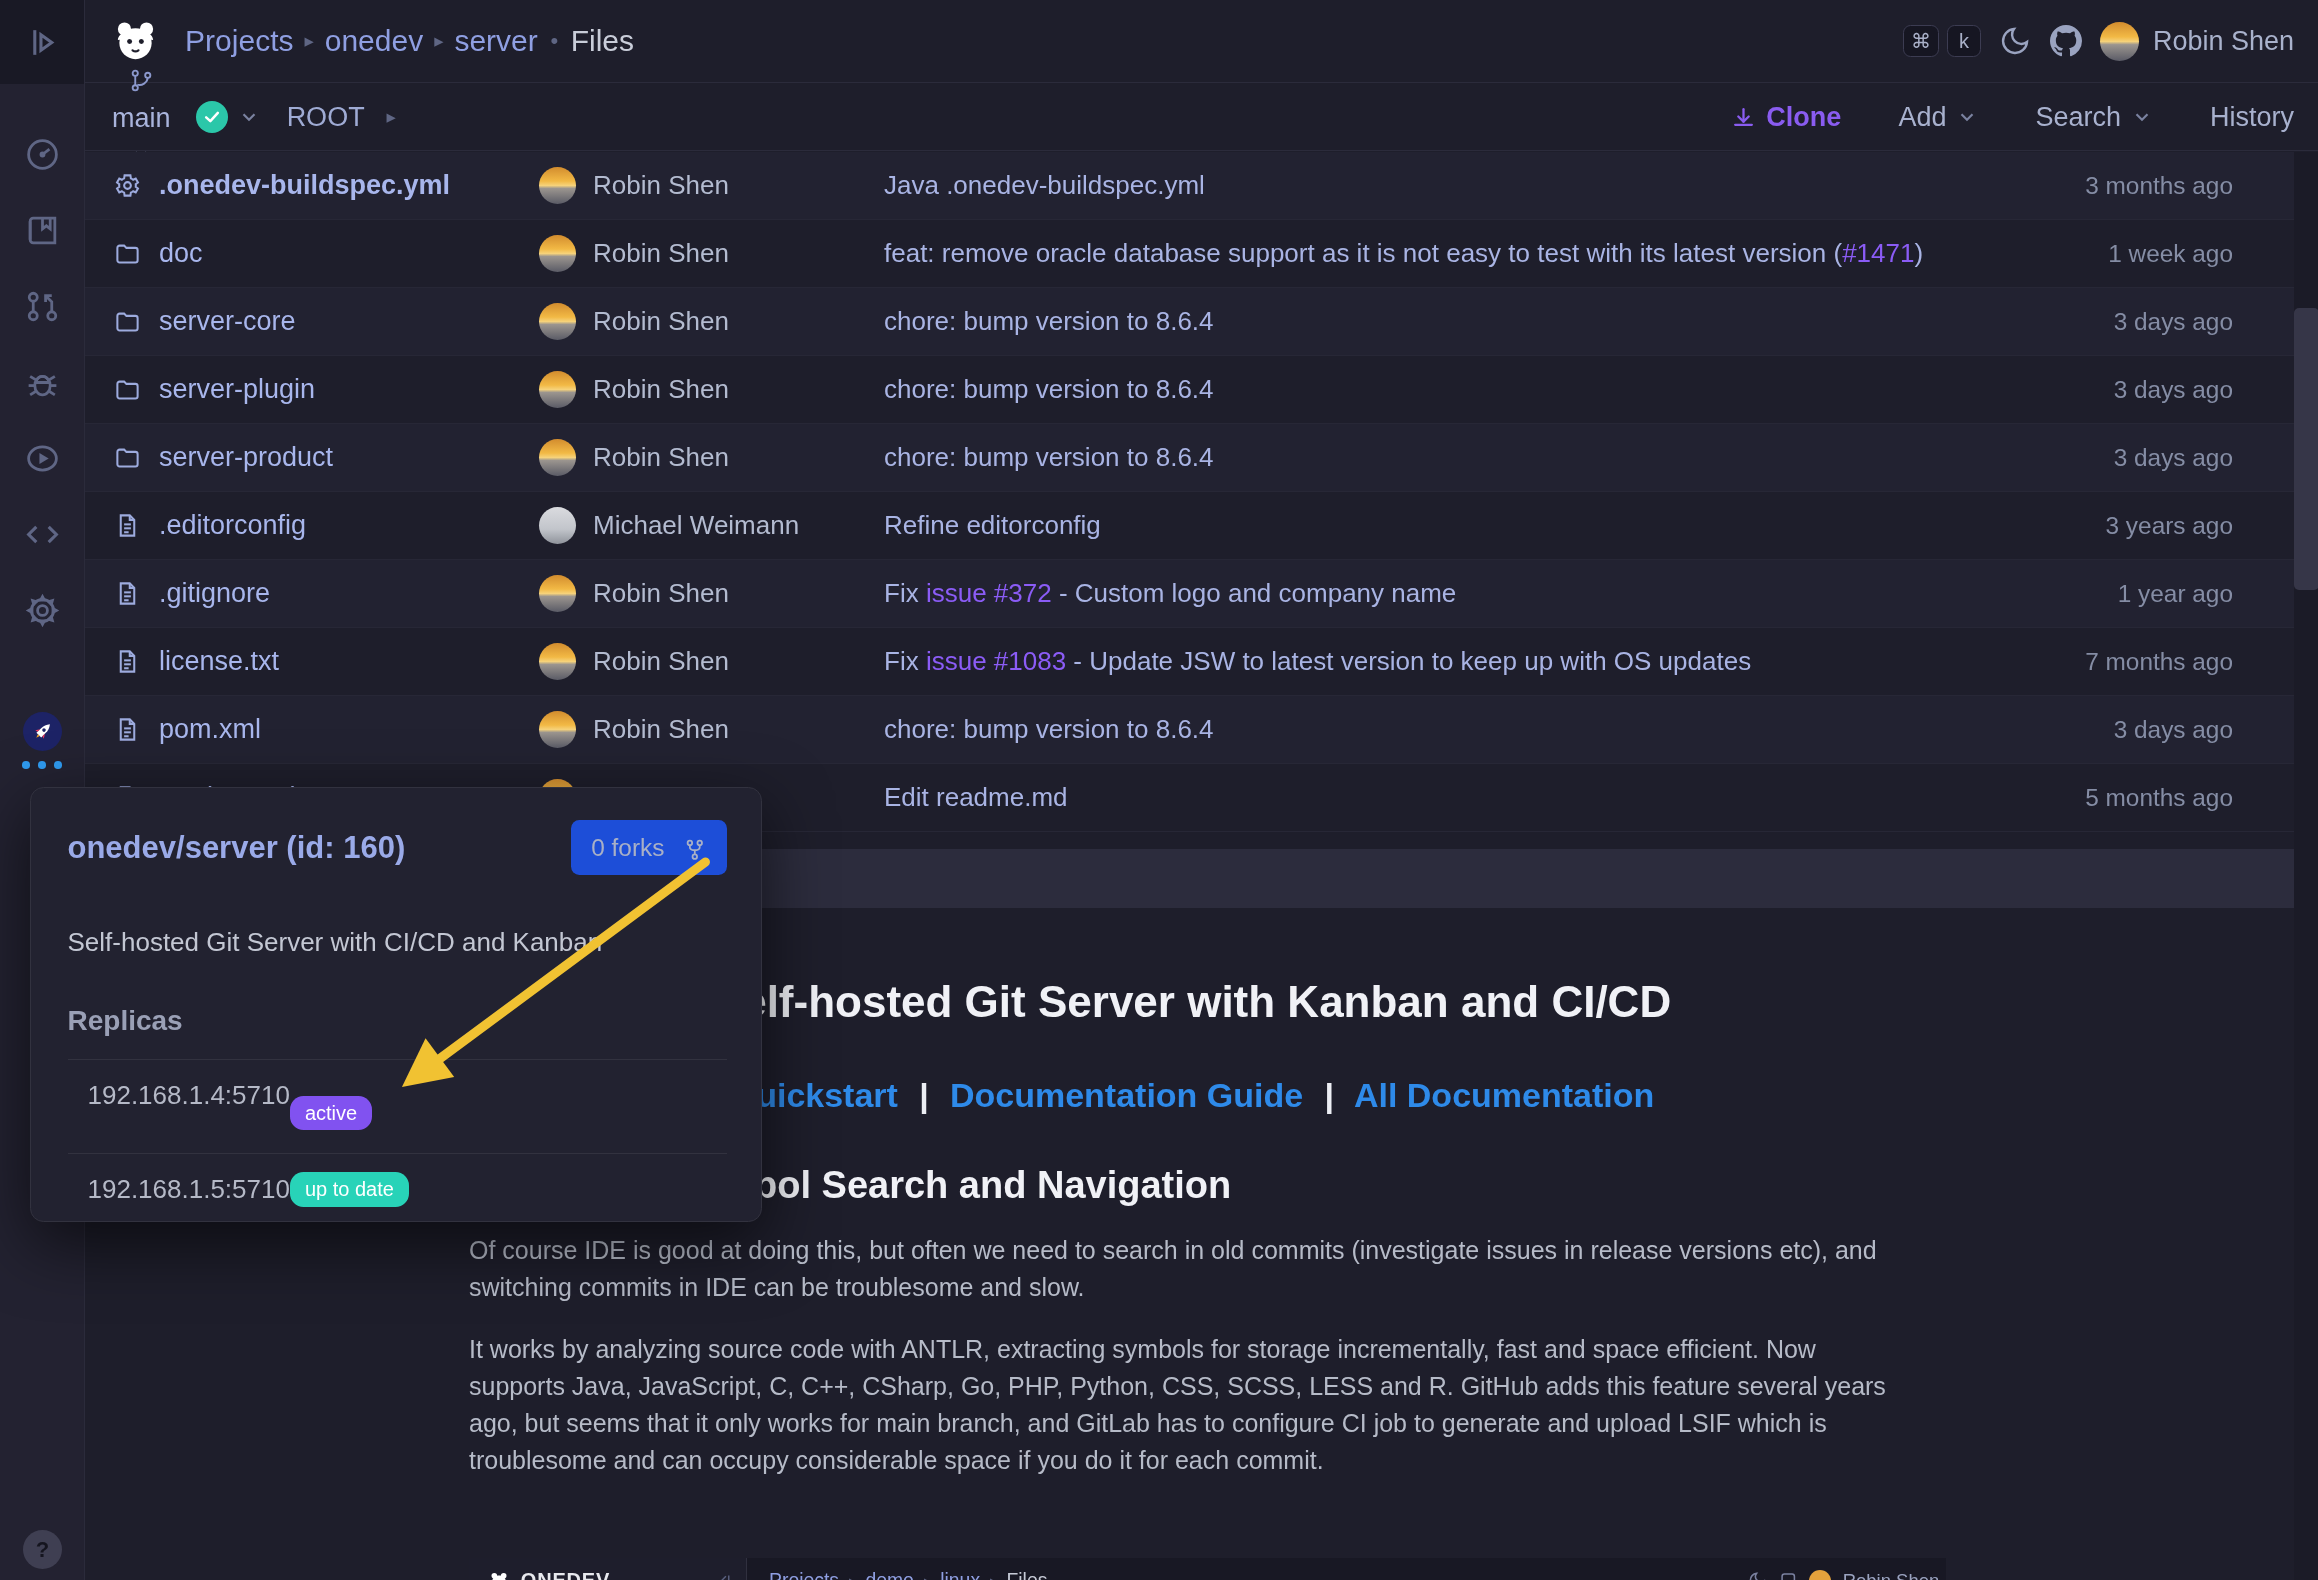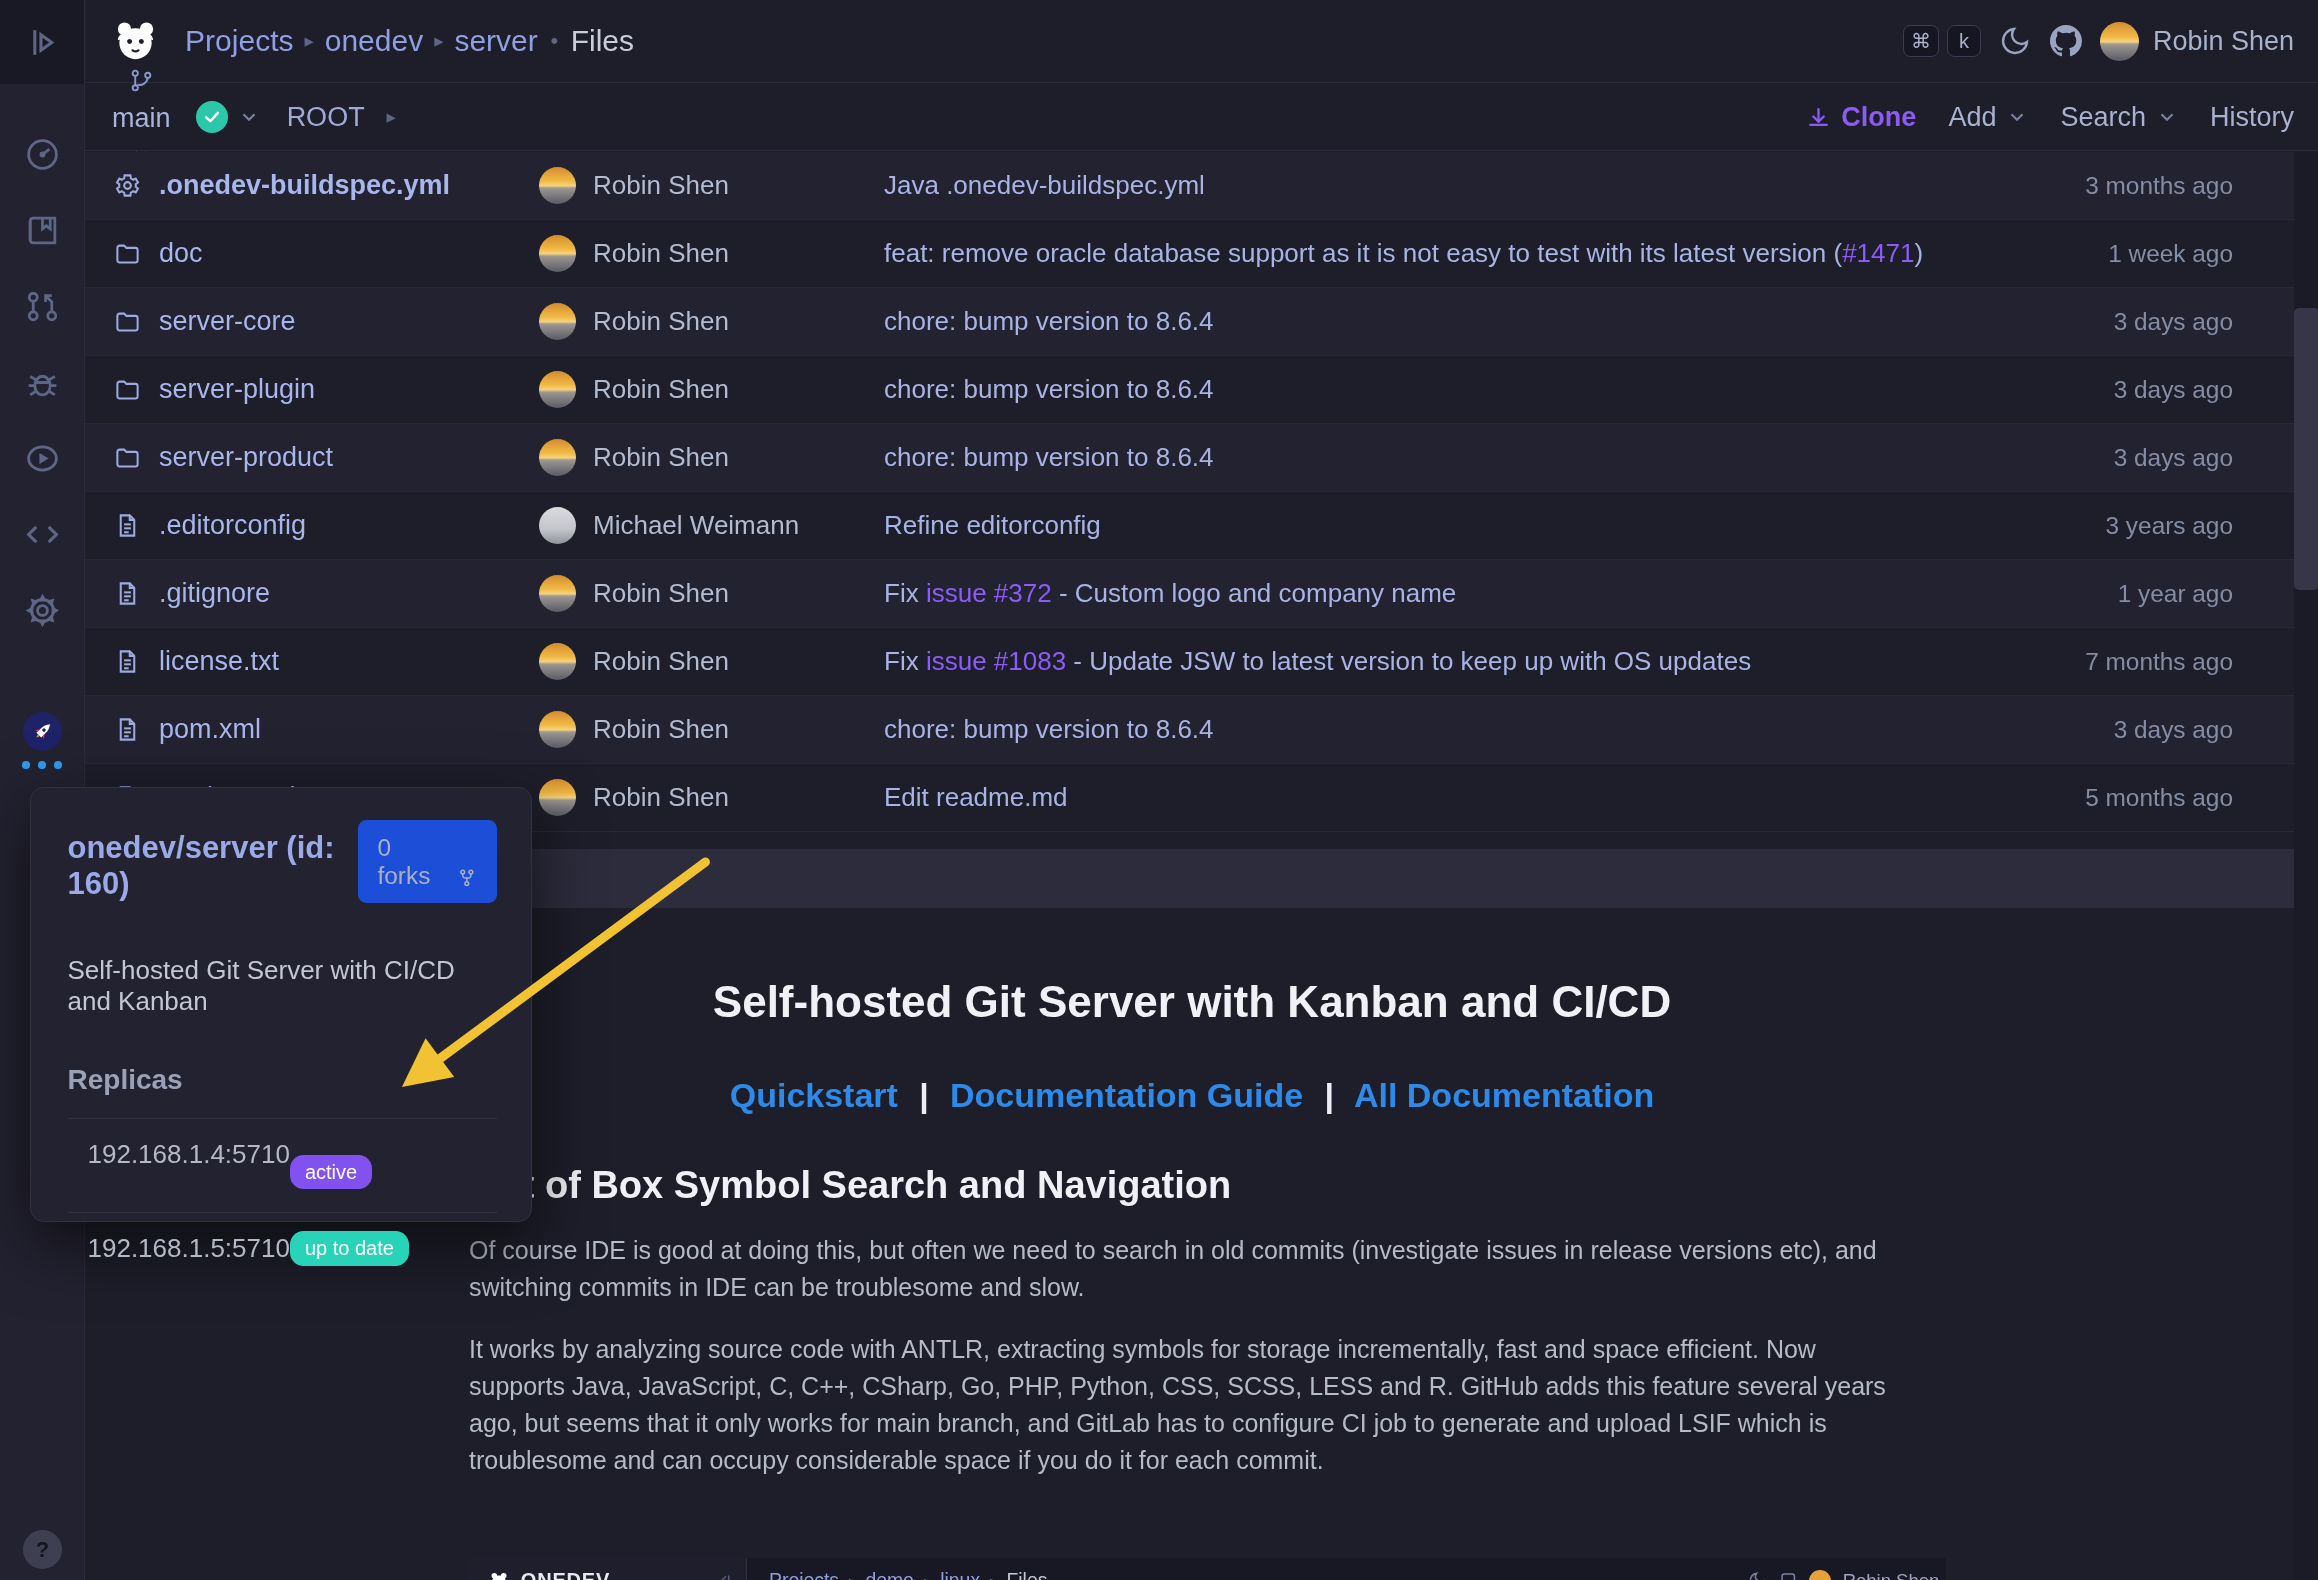--- a/index.html
+++ b/index.html
@@ -40,21 +40,21 @@
   
   .toolbar{position:absolute;left:84px;top:84px;right:0;height:67px;border-bottom:0.8px solid #2b2b3b;
            display:flex;align-items:center;padding:0 25px 0 28px;box-sizing:border-box;}
   .tb-left{display:flex;align-items:center;gap:11.8px;}
   .tb-text{font-size:27px;color:#a9b4dc;}
   .tb-icon{width:25px;height:25px;color:#8b98cc;}
   .chev{width:22px;height:22px;color:#7a82a0;}
   .check-circle{width:32px;height:32px;border-radius:50%;background:#2bc7a9;display:flex;align-items:center;justify-content:center;margin-left:13.5px;}
   .path-root{font-size:27px;color:#9fabd4;margin-left:15px;}
   .path-arrow{font-size:18.5px;color:#5f6684;margin-left:10px;}
-  .tb-right{margin-left:auto;display:flex;align-items:center;gap:32px;justify-content:flex-end;}
+  .tb-right{margin-left:auto;display:flex;align-items:center;gap:57px;justify-content:flex-end;}
   .tb-btn{display:flex;align-items:center;gap:10px;font-size:27px;color:#a8b1ce;}
   .clone{color:#8a5cf0;font-weight:bold;}
   .clone .tb-icon{color:#8a5cf0;}
 
   
   .table{position:absolute;left:84px;top:152px;right:25px;}
   .row{display:flex;align-items:center;height:67px;border-bottom:0.8px solid #272736;}
   .row:nth-child(odd){background:#222231;}
   .row:nth-child(even){background:#1e1e2b;}
   .cell-name{width:455px;box-sizing:border-box;padding-left:29.5px;display:flex;align-items:center;gap:18.5px;flex:none;}
@@ -90,21 +90,21 @@
   .mini-right{margin-left:auto;display:flex;align-items:center;gap:11.8px;padding-right:6.7px;}
   .mini-ic{width:18.5px;height:18.5px;color:#7a81a0;}
   .mini-avatar{width:22px;height:22px;border-radius:50%;background:#e5a23c;}
   .mini-user{font-size:18.5px;color:#9aa3c0;white-space:nowrap;}
 
   
   .scroll-track{position:absolute;right:0;top:152px;width:25px;bottom:0;background:#1b1b27;}
   .scroll-thumb{position:absolute;right:0;top:156px;width:25px;height:282px;background:#363648;border-radius:5px;}
 
   
-  .popup{position:absolute;left:29.5px;top:787px;width:502px;height:435px;background:#222230;
+  .popup{position:absolute;left:29.5px;top:787px;width:732px;height:435px;background:#222230;
          border:0.8px solid #32323f;border-radius:13.5px;box-shadow:0 22px 67px rgba(0,0,0,.6);
          z-index:40;box-sizing:border-box;padding:32px 34px 0 37px;}
   .pp-head{display:flex;align-items:flex-start;justify-content:space-between;}
   .pp-title{font-size:31px;font-weight:bold;color:#9aaae8;margin-top:10px;}
   .pp-forks{display:flex;align-items:flex-end;gap:18.5px;background:#1d4ed8;border-radius:8.4px;
             padding:13.5px 20px;font-size:24.4px;color:#a9b0c6;}
   .pp-forks .f-ic{width:23.6px;height:23.6px;color:#a9b0c6;}
   .pp-desc{margin-top:52px;font-size:26px;color:#c3c7d3;}
   .pp-replicas{margin-top:47px;font-size:28px;font-weight:bold;color:#9aa0b6;}
   .pp-div{margin-top:22px;border-top:0.8px solid #32323f;}

